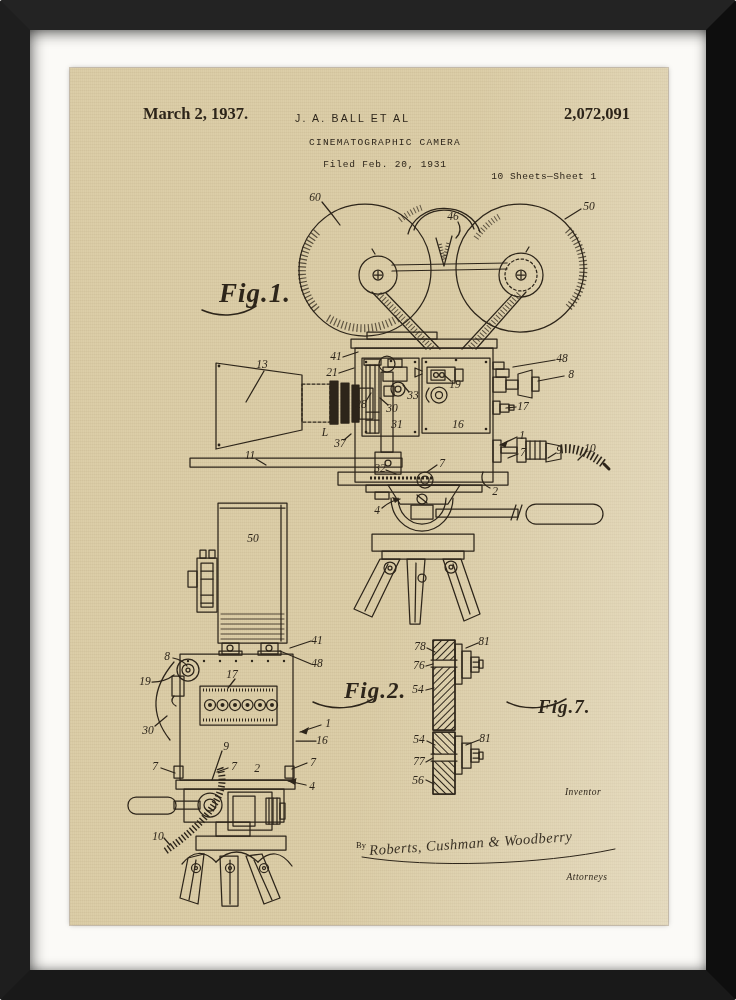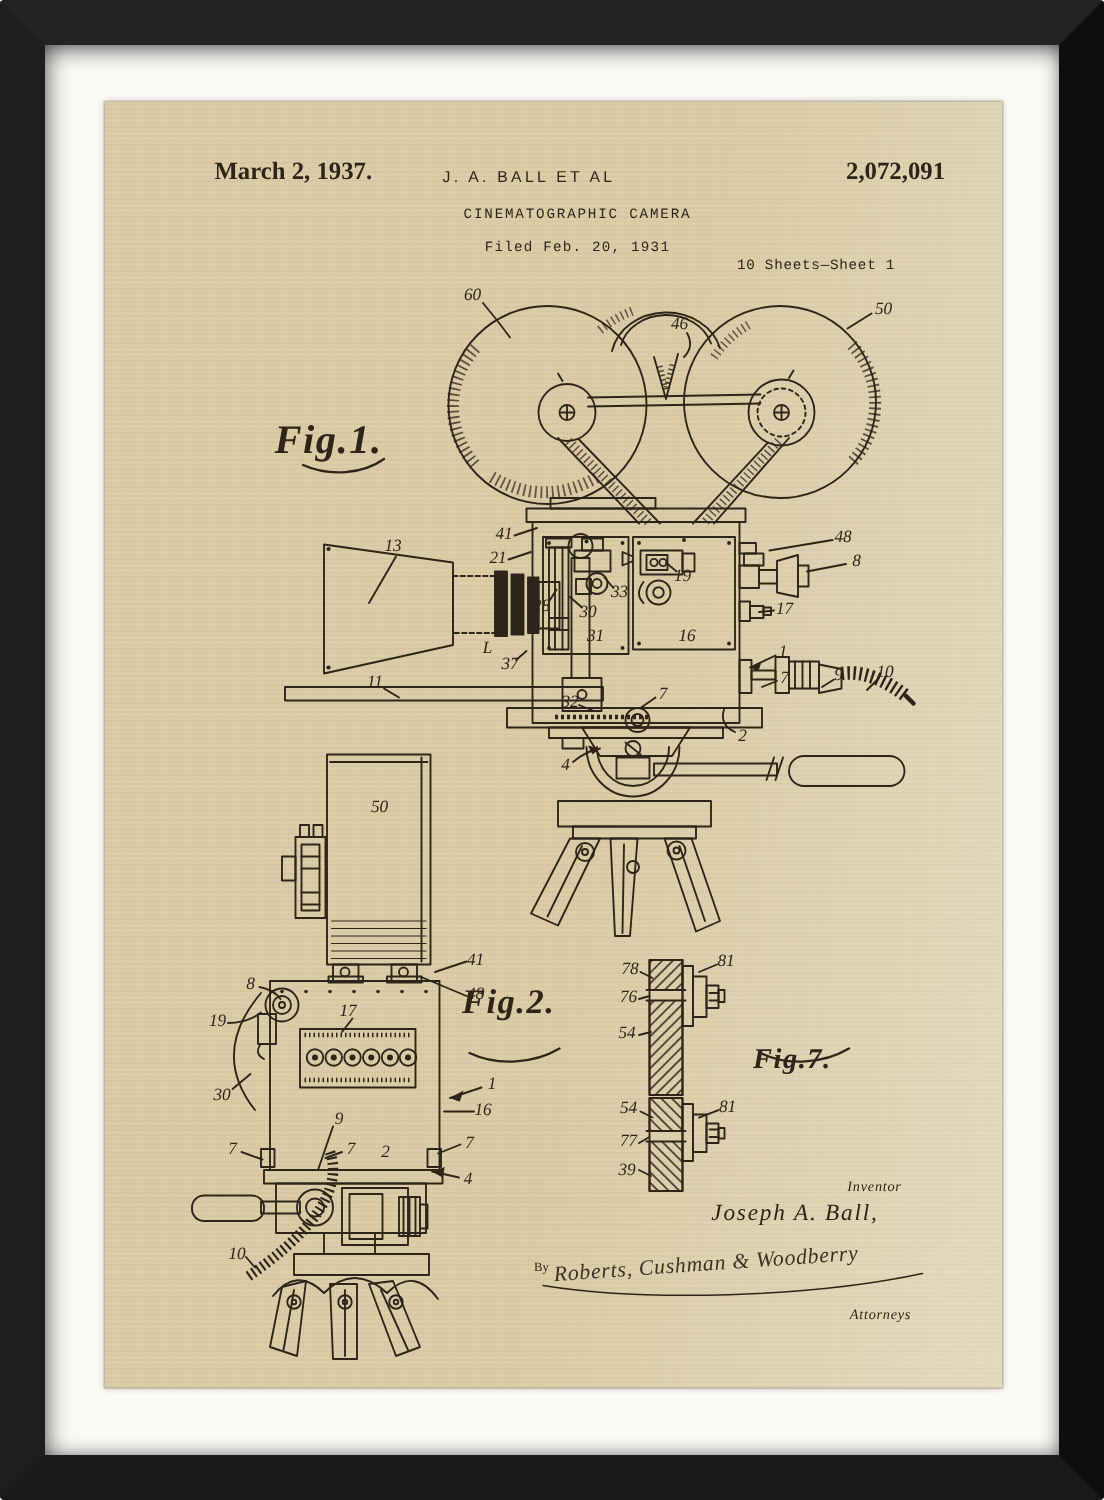--- a/index.html
+++ b/index.html
@@ -28,23 +28,23 @@
   .hdr-date{left:73px;top:36px;width:150px;font-weight:bold;font-size:16.5px;white-space:nowrap;}
   .hdr-num{left:430px;top:36px;width:130px;text-align:right;font-weight:bold;font-size:16.5px;white-space:nowrap;}
   .hdr-applicant{left:225px;top:44px;width:180px;font-family:"Liberation Sans",sans-serif;
     font-size:10.5px;letter-spacing:2.2px;white-space:nowrap;}
   .hdr-title{left:205px;top:69px;width:220px;text-align:center;font-family:"Liberation Mono",monospace;
     font-size:9.5px;letter-spacing:1.2px;white-space:nowrap;}
   .hdr-filed{left:225px;top:91px;width:180px;text-align:center;font-family:"Liberation Mono",monospace;
     font-size:9.5px;letter-spacing:.8px;white-space:nowrap;}
   .hdr-sheet{left:408px;top:91px;width:132px;text-align:center;font-family:"Liberation Mono",monospace;
     font-size:9.5px;letter-spacing:.5px;white-space:nowrap;margin-top:12px;}
-  .figlabel{font-style:italic;font-weight:bold;letter-spacing:1px;white-space:nowrap;}
+  .figlabel{font-style:italic;font-weight:bold;letter-spacing:1px;white-space:nowrap;margin-left:36px;}
   .fl1{left:113px;top:210px;font-size:27px;}
-  .fl2{left:238px;top:587px;font-size:23px;}
+  .fl2{left:238px;top:610px;font-size:23px;}
   .fl7{left:432px;top:628px;font-size:19px;}
   .ref{position:absolute;transform:translate(-50%,-50%);font-style:italic;font-size:11.5px;
     font-family:"Liberation Serif",serif;white-space:nowrap;}
   .sig-cap{font-style:italic;font-size:9.5px;letter-spacing:.5px;text-align:center;white-space:nowrap;}
   .sig-name{font-style:italic;font-size:15.5px;letter-spacing:1.2px;text-align:center;white-space:nowrap;}
   .sig-script{font-style:italic;font-size:14.5px;letter-spacing:.5px;white-space:nowrap;
     transform:rotate(-4deg);opacity:.92;}
   .byword{font-size:8.5px;margin-right:3px;}
   svg.drawing{position:absolute;left:0;top:0;stroke:#2d251a;fill:none;stroke-width:1.25;
     stroke-linecap:round;stroke-linejoin:round;}
@@ -447,25 +447,24 @@
       <span class="ref" style="left:243px;top:694px">7</span>
       <span class="ref" style="left:242px;top:718px">4</span>
       <span class="ref" style="left:88px;top:768px">10</span>
 
       <span class="ref" style="left:350px;top:578px">78</span>
       <span class="ref" style="left:349px;top:597px">76</span>
       <span class="ref" style="left:348px;top:621px">54</span>
       <span class="ref" style="left:414px;top:573px">81</span>
       <span class="ref" style="left:349px;top:671px">54</span>
       <span class="ref" style="left:349px;top:693px">77</span>
-      <span class="ref" style="left:348px;top:712px">39</span>
+      <span class="ref" style="left:348px;top:712px">56</span>
       <span class="ref" style="left:415px;top:670px">81</span>
 
       <div class="abs sig-cap" style="left:468px;top:719px;width:90px">Inventor</div>
-      <div class="abs sig-name" style="left:360px;top:732px;width:200px">Joseph A. Ball,</div>
       <div class="abs" style="left:286px;top:766px;width:270px">
         <span class="byword">By</span><span class="sig-script" style="display:inline-block">Roberts, Cushman &amp; Woodberry</span>
       </div>
       <div class="abs sig-cap" style="left:472px;top:804px;width:90px">Attorneys</div>
 
     </div>
   </div>
 </div>
 
 </body></html>

